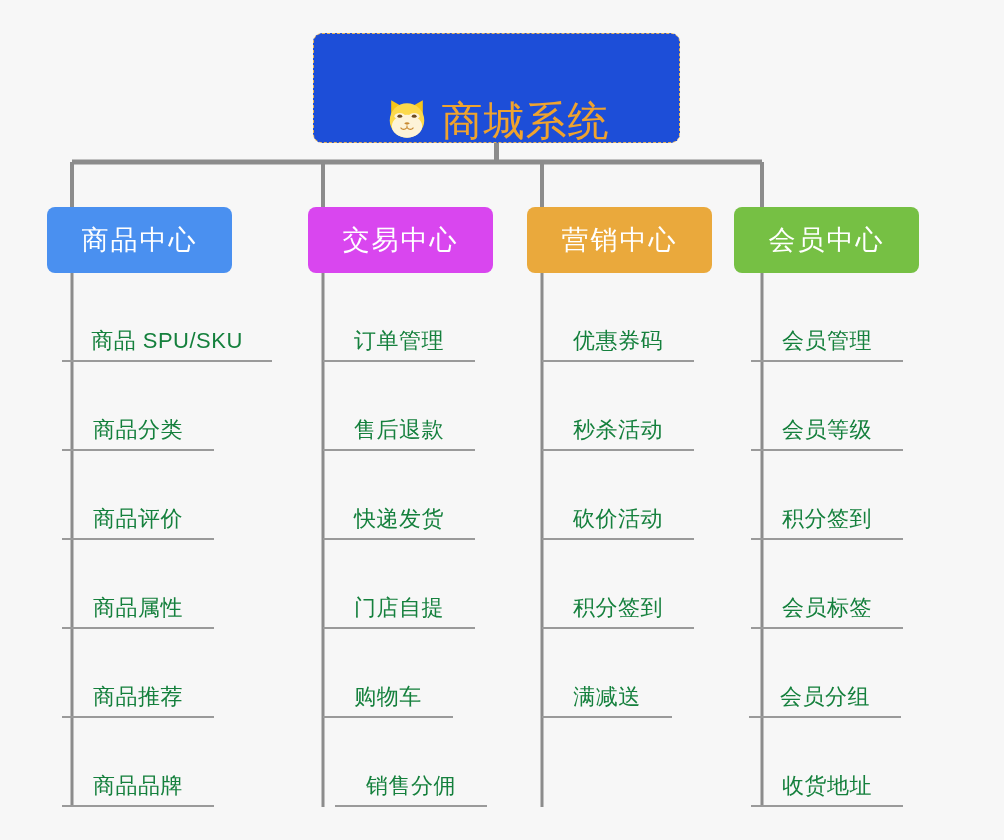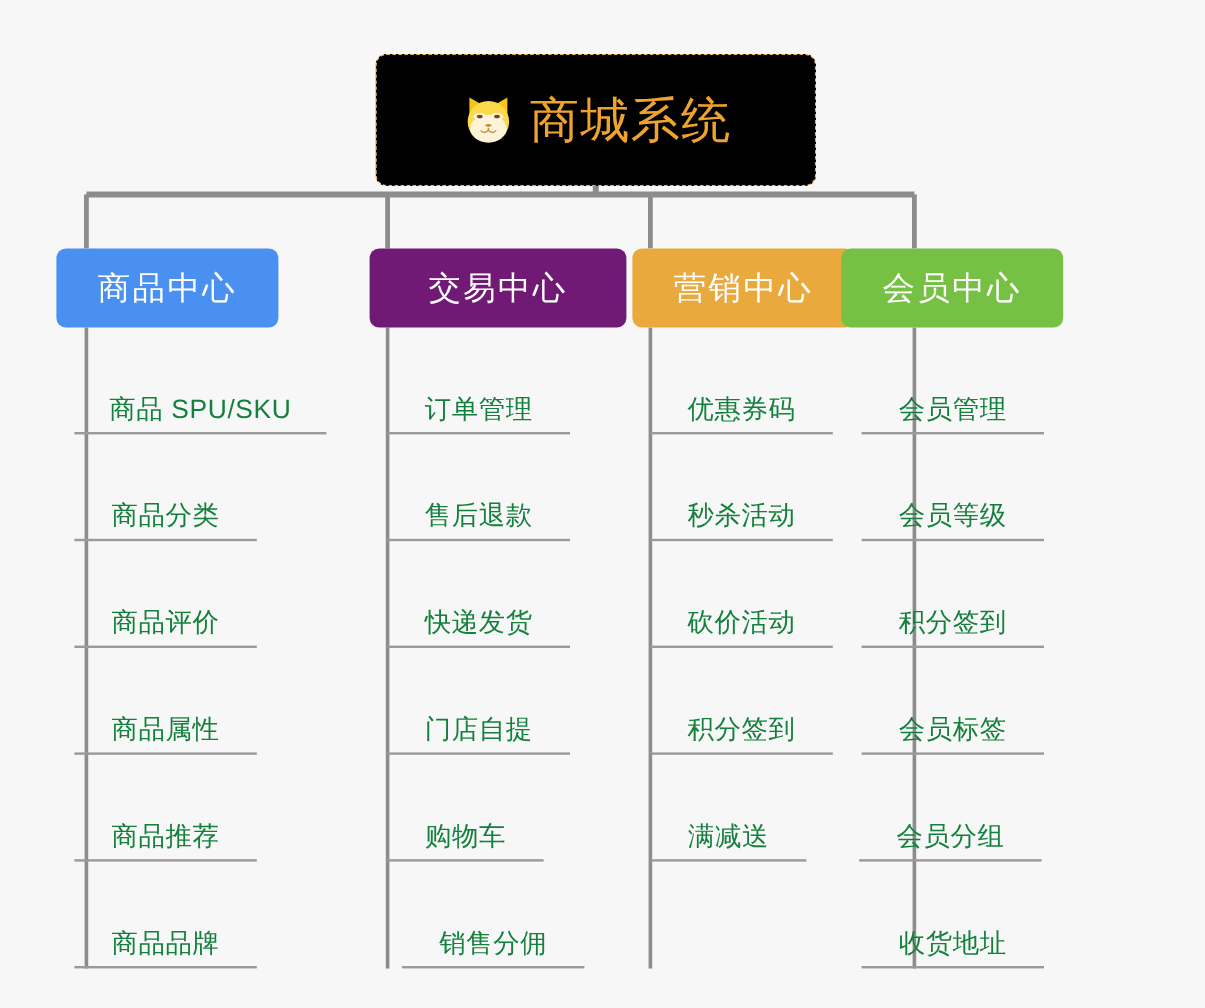--- a/index.html
+++ b/index.html
@@ -18,29 +18,29 @@
     position: relative;
     width: 1004px;
     height: 840px;
     background: #f7f7f7;
   }
 
   
   .root-card {
     position: absolute;
     left: 313px;
-    top: 45px;
+    top: 33px;
     width: 367px;
     height: 110px;
     box-sizing: border-box;
-    background: #000000;
+    background: #1d4ed8;
     border: 1px dashed #e8b457;
     border-radius: 9px;
     display: flex;
-    align-items: center;
+    align-items: flex-end;
     justify-content: center;
     gap: 12px;
   }
   .root-icon {
     width: 46px;
     height: 46px;
     flex: 0 0 auto;
     display: block;
   }
   .root-title {
@@ -166,21 +166,21 @@
           </div>
           <div class="item" style="width: 152px; margin-left: 15px;">
             <span class="item-label">商品推荐</span>
           </div>
           <div class="item" style="width: 152px; margin-left: 15px;">
             <span class="item-label">商品品牌</span>
           </div>
         </div>
       </div>
       <div class="column" style="left: 308px; width: 185px;">
-        <div class="cat-box" style="background: #701a75; width: 214px; justify-content: center;">
+        <div class="cat-box" style="background: #d946ef; width: 185px; justify-content: center;">
           <span>交易中心</span>
         </div>
         <div class="items">
           <div class="item" style="width: 152px; margin-left: 15px;">
             <span class="item-label">订单管理</span>
           </div>
           <div class="item" style="width: 152px; margin-left: 15px;">
             <span class="item-label">售后退款</span>
           </div>
           <div class="item" style="width: 152px; margin-left: 15px;">
@@ -212,21 +212,21 @@
             <span class="item-label">砍价活动</span>
           </div>
           <div class="item" style="width: 152px; margin-left: 15px;">
             <span class="item-label">积分签到</span>
           </div>
           <div class="item" style="width: 130px; margin-left: 15px;">
             <span class="item-label">满减送</span>
           </div>
         </div>
       </div>
-      <div class="column" style="left: 701px; width: 185px; font-family: Liberation Serif, serif;">
+      <div class="column" style="left: 734px; width: 185px; font-family: Liberation Serif, serif;">
         <div class="cat-box" style="background: rgb(118, 192, 68); width: 185px;">
           <span>会员中心</span>
         </div>
         <div class="items">
           <div class="item" style="width: 152px; margin-left: 17px;">
             <span class="item-label">会员管理</span>
           </div>
           <div class="item" style="width: 152px; margin-left: 17px;">
             <span class="item-label">会员等级</span>
           </div>

